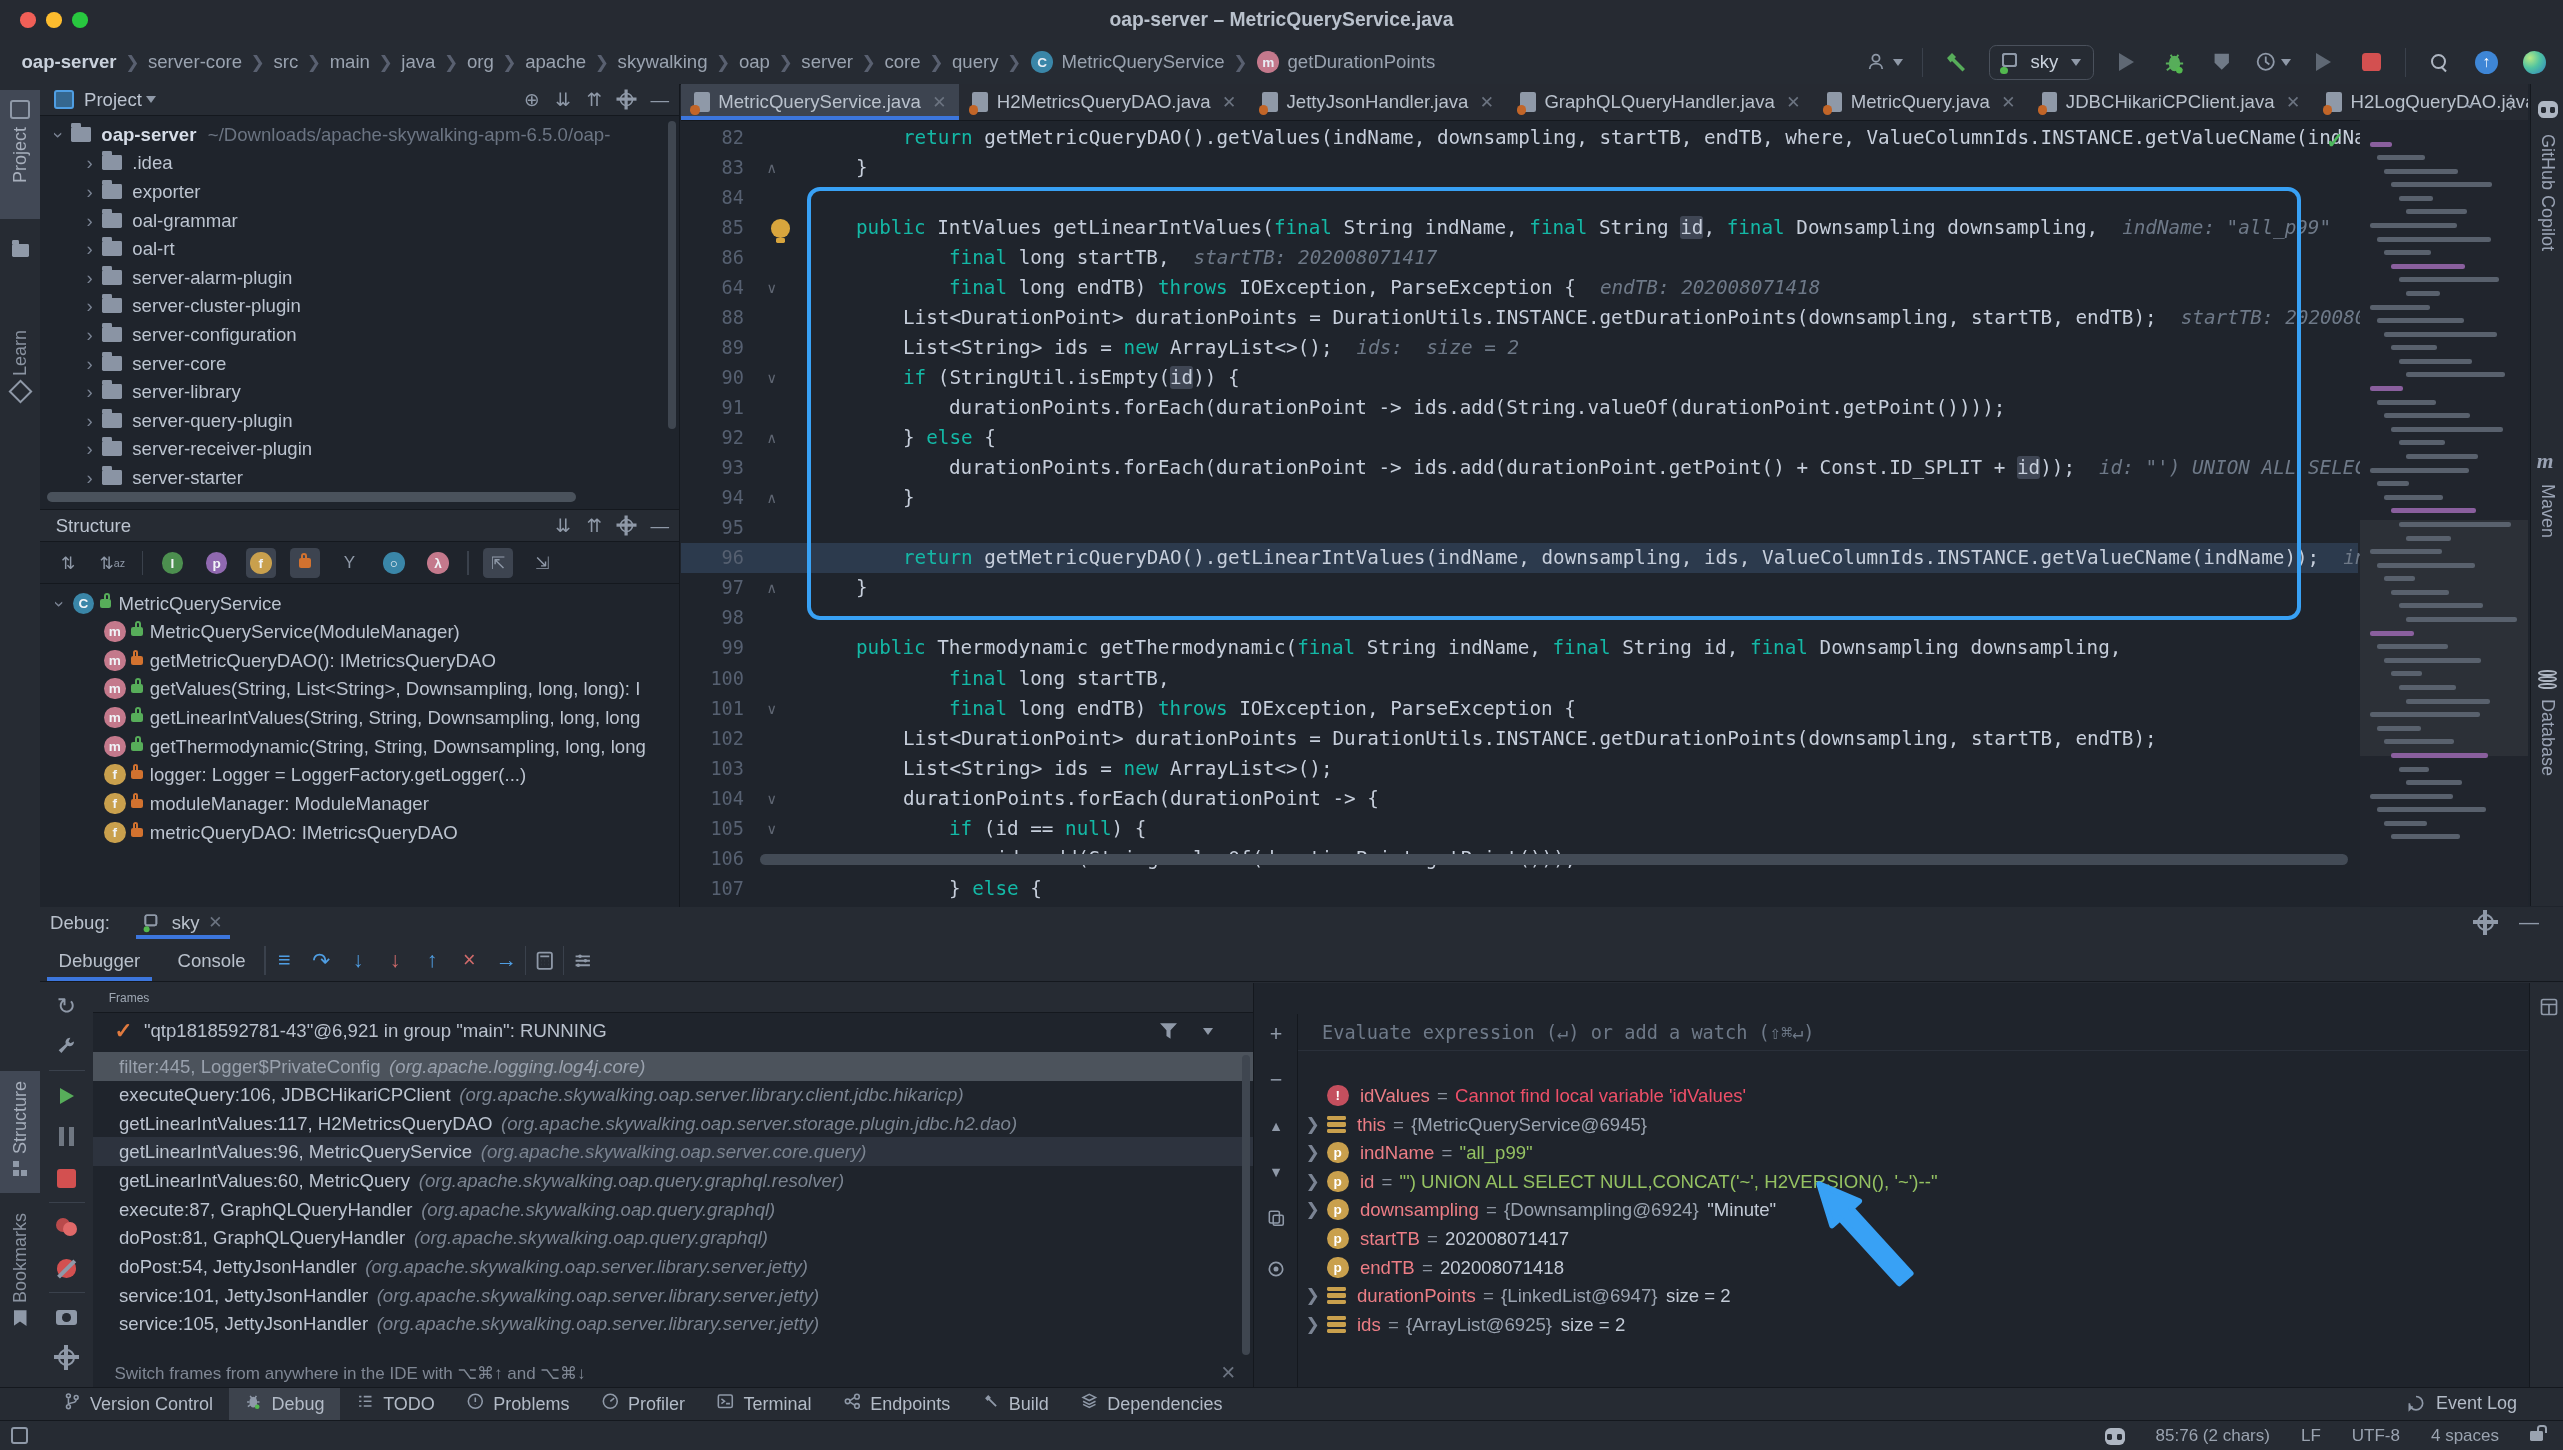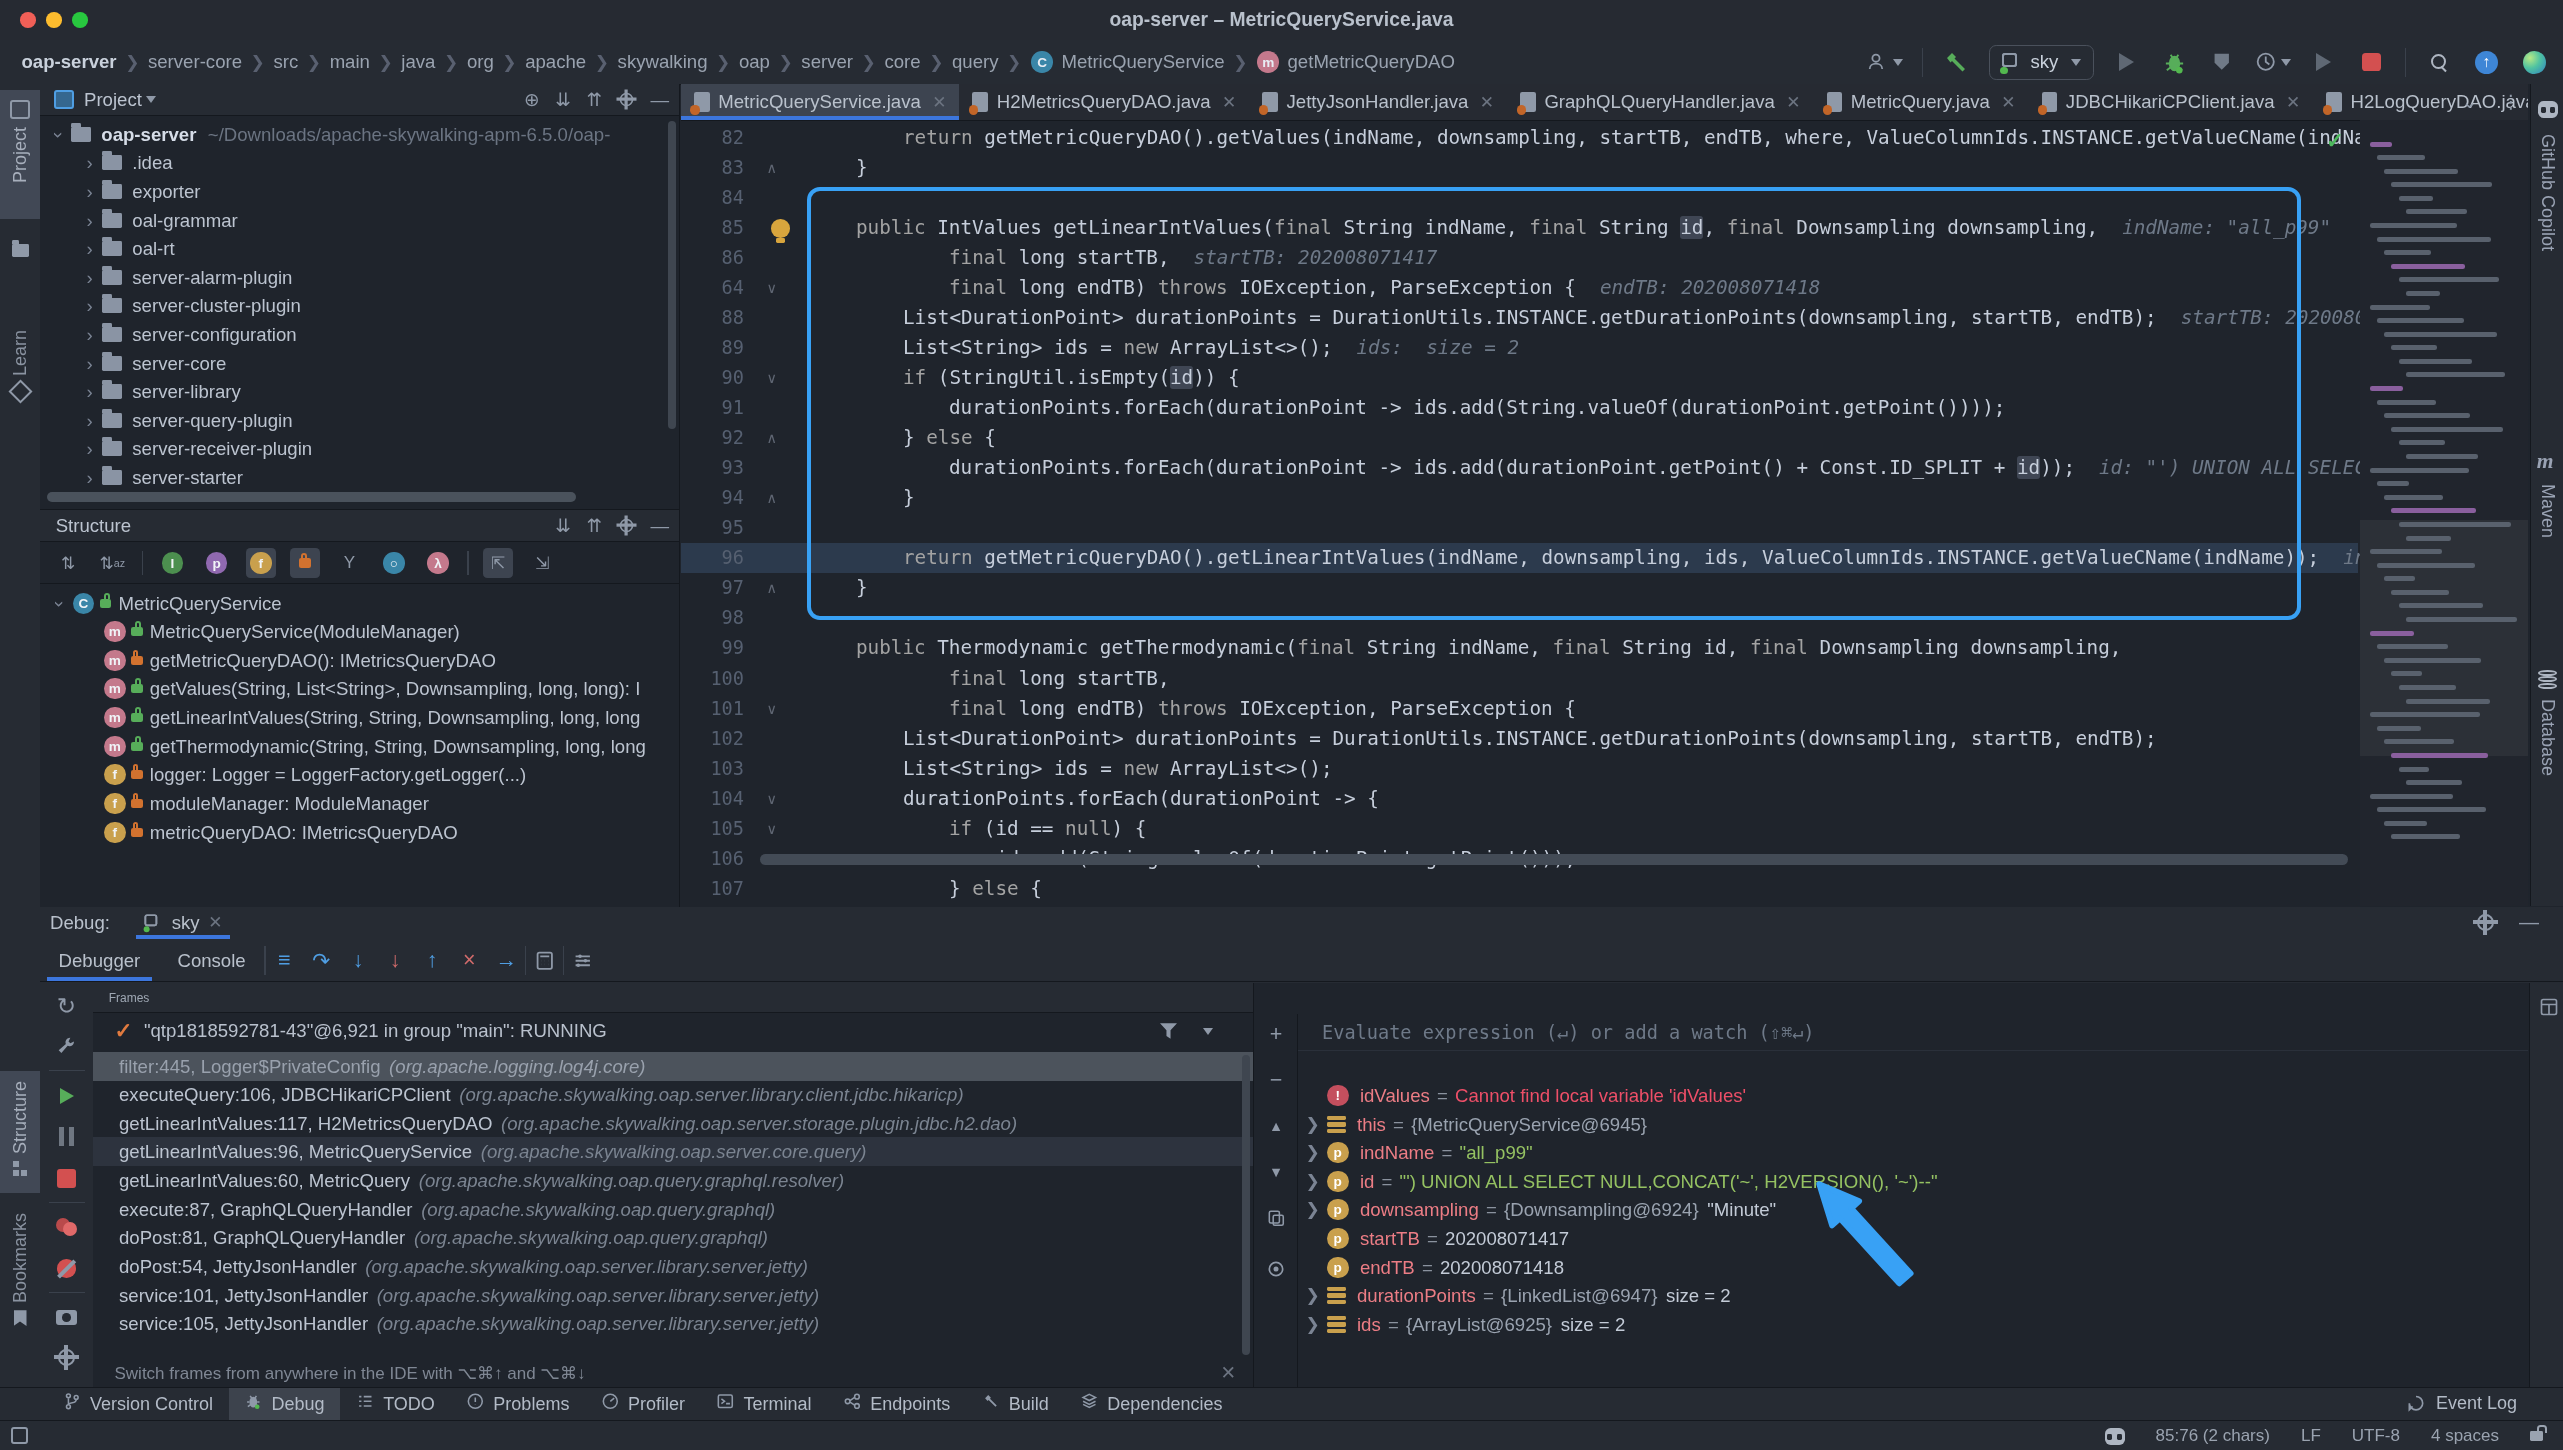--- a/index.html
+++ b/index.html
@@ -77,21 +77,21 @@
   .etab.active:after{content:"";position:absolute;left:0;bottom:0;width:100%;height:4.3px;background:#3c76dd;}
   .etab .x{color:#6b7380;font-size:17px;margin-left:11.4px;}
   .file-ic{position:relative;width:15.7px;height:19.3px;background:#8f99a8;border-radius:2.1px;margin-right:8.6px;flex:none;}
   .file-ic:after{content:"";position:absolute;left:-3.6px;bottom:-2.9px;width:9.3px;height:9.3px;border-radius:50%;background:#c26528;}
   #tabextras{position:absolute;right:43px;top:0;height:36px;display:flex;align-items:center;gap:24px;color:#8f99a8;font-size:18.6px;}
   #codearea{position:absolute;left:0;top:36px;width:1847px;height:787px;overflow:hidden;}
   .curline{position:absolute;left:0;width:1677px;height:30px;background:#2c3a4d;}
   .cline{position:absolute;left:129px;height:30px;line-height:30px;font-family:"DejaVu Sans Mono",monospace;font-size:19.3px;color:#c6cedb;white-space:pre;}
   .lnum{position:absolute;left:0;width:63px;height:30px;line-height:30px;text-align:right;font-family:"DejaVu Sans Mono",monospace;font-size:18.6px;color:#566071;}
   .fold{position:absolute;left:80px;width:21.5px;height:30px;line-height:30px;text-align:center;color:#5f6673;font-size:14.3px;}
-  .kw{color:#a3a3a3;}
+  .kw{color:#14b8a6;}
   .hint{color:#6e7988;font-style:italic;margin-left:24px;}
   .usage{background:#3f4654;border-radius:2.9px;}
   .bulb{position:absolute;left:90px;width:18.6px;height:18.6px;border-radius:50%;background:#d8a53d;}
   .bulb:after{content:"";position:absolute;left:5px;bottom:-5px;width:8.6px;height:4.3px;background:#d8a53d;border-radius:1.4px;}
   #minimap{position:absolute;left:1679px;top:36px;width:168px;height:787px;background:#21252d;}
   #mmband{position:absolute;left:0;top:400px;width:168px;height:236px;background:rgba(255,255,255,.05);}
   .mmbar{position:absolute;height:5px;border-radius:2.1px;background:#59616d;}
   .mmbar.p{background:#8a5f9e;}
   #edcheck{position:absolute;left:1645px;top:44px;color:#4db95d;font-size:21.5px;font-weight:bold;}
   #ed-hscroll{position:absolute;left:79px;top:770px;width:1588px;height:11.4px;background:#434b56;border-radius:5.7px;}
@@ -215,21 +215,21 @@
         <span class="crumb">server</span>
         <span class="bc-sep">❯</span>
         <span class="crumb">core</span>
         <span class="bc-sep">❯</span>
         <span class="crumb">query</span>
         <span class="bc-sep">❯</span>
         <span class="cicon" style="background:#3a86a8">C</span>
         <span class="crumb">MetricQueryService</span>
         <span class="bc-sep">❯</span>
         <span class="cicon" style="background:#c4798c">m</span>
-        <span class="crumb">getMetricQueryDAO</span>
+        <span class="crumb">getDurationPoints</span>
       </div>
     <div id="toptools">
       <span class="tt">
         <svg class="ic" viewBox="0 0 24 24" width="21.5" height="21.5">
             <circle cx="10" cy="8" r="4"></circle>
             <path d="M3 20c0-4 3.5-6 7-6s7 2 7 6"></path>
           </svg>
         <span class="car04"></span>
       </span>
       <span class="vsep"></span>

